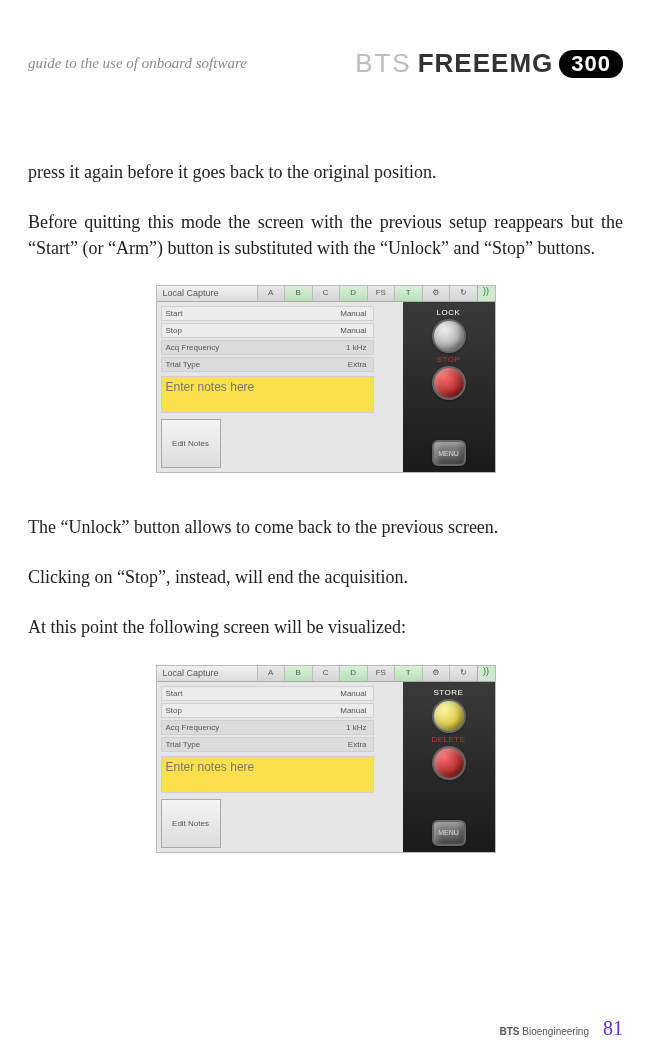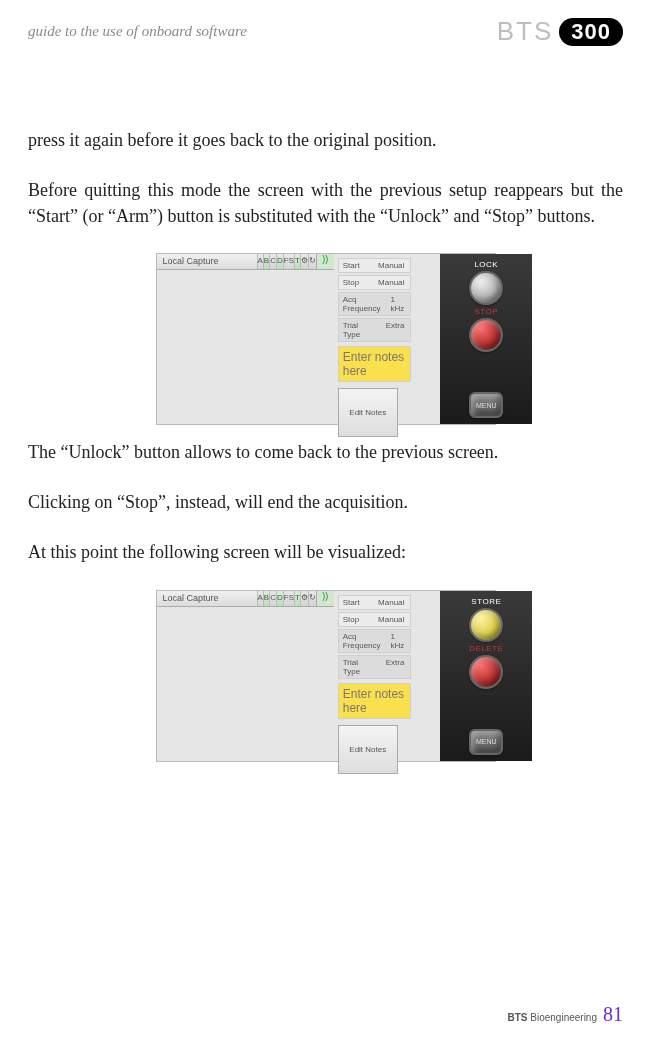--- a/index.html
+++ b/index.html
@@ -10,20 +10,21 @@
     font-family: Georgia, 'Times New Roman', serif;
     color: #222;
     position: relative;
     padding: 16px 28px 32px 28px;
   }
   .header {
     display: flex;
     justify-content: space-between;
     align-items: center;
     margin-bottom: 80px;
+    margin-top: 32px;
   }
   .header-left {
     font-family: Georgia, serif;
     font-style: italic;
     font-size: 15px;
     color: #8a8a8a;
   }
   .header-right {
     display: flex;
     align-items: center;
@@ -56,26 +57,26 @@
   .body-text p {
     font-size: 18px;
     line-height: 1.45;
     margin-bottom: 24px;
     text-align: justify;
   }
 
   
   .ui-shot {
     width: 340px;
-    margin: 4px auto 14px auto;
+    margin: 4px auto 41px auto;
     background: #e6e6e6;
     border: 1px solid #bbb;
     font-family: Arial, sans-serif;
     display: flex;
-    flex-direction: row;
+    flex-direction: column;
     filter: grayscale(0.05);
   }
   .ui-top {
     display: flex;
     align-items: stretch;
     background: linear-gradient(#f0f0f0,#dcdcdc);
     height: 16px;
     border-bottom: 1px solid #aaa;
   }
   .ui-title {
@@ -185,38 +186,39 @@
     color: #ddd;
     display: flex;
     align-items: center;
     justify-content: center;
     margin-top: auto;
   }
   .ui-spacer { flex: 1; }
 
   .footer {
     position: absolute;
-    bottom: 32px;
+    bottom: 18px;
     right: 28px;
     display: flex;
     align-items: baseline;
-    gap: 6px;
+    gap: 14px;
     font-family: Arial, sans-serif;
   }
   .footer .company { font-size: 10px; color: #555; }
   .footer .company b { font-weight: 700; }
   .footer .pagenum { font-size: 20px; color: #6d28d9; font-family: Georgia, serif; }
 </style>
 </head>
 <body>
 
 <div class="header">
   <div class="header-left">guide to the use of onboard software</div>
   <div class="header-right">
     <span class="brand-bts">BTS</span>
+    <span class="brand-freeemg">FREEEMG</span>
     <span class="brand-badge">300</span>
   </div>
 </div>
 
 <div class="body-text">
   <p>press it again before it goes back to the original position.</p>
   <p>Before quitting this mode the screen with the previous setup reappears but the “Start” (or “Arm”) button is substituted with the “Unlock” and “Stop” buttons.</p>
 
   <div class="ui-shot">
     <div class="ui-top">

